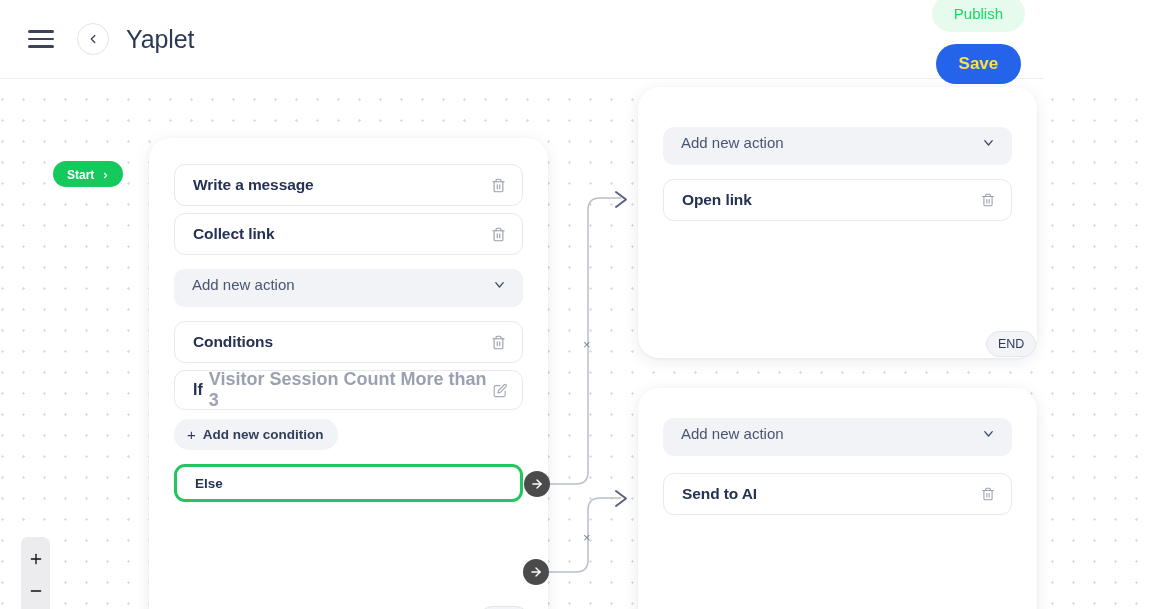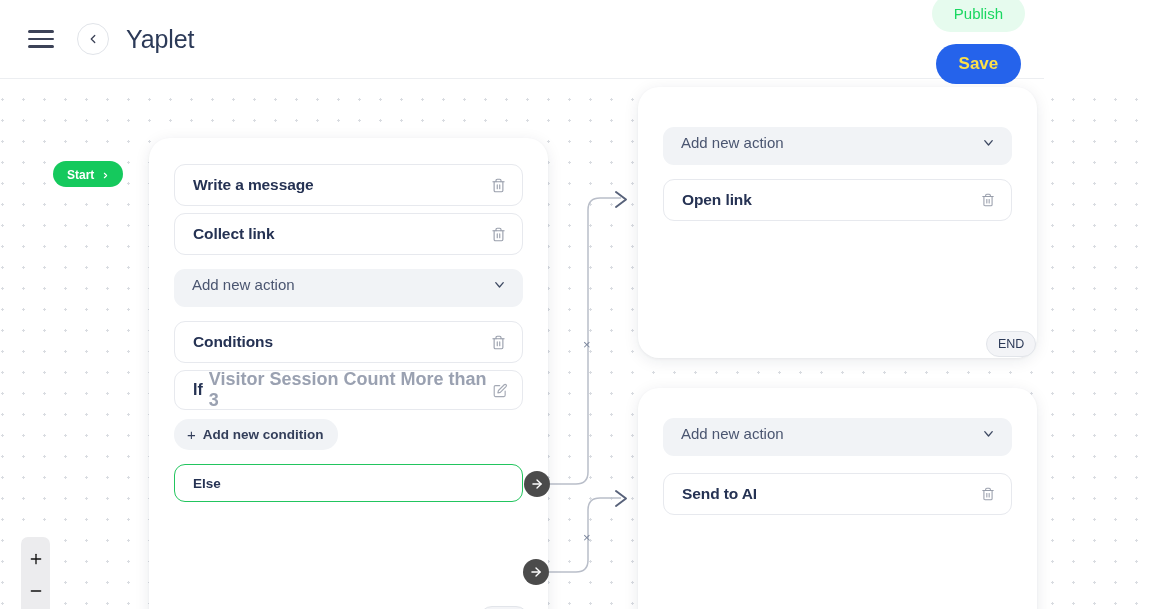--- a/index.html
+++ b/index.html
@@ -196,21 +196,21 @@
     font-size: 13.5px;
     font-weight: 700;
     color: #333e5a;
     cursor: pointer;
     margin-bottom: 14px;
   }
   .add-cond .plus { font-size: 15px; font-weight: 400; color: #333e5a; }
 
   .else-field {
     background: #ffffff;
-    border: 1px solid #22c55e;
+    border: 3px solid #22c55e;
     border-radius: 11px;
     height: 38px;
     display: flex;
     align-items: center;
     padding: 0 18px;
     cursor: pointer;
   }
   .else-field .label {
     font-size: 13.5px;
     font-weight: 700;

